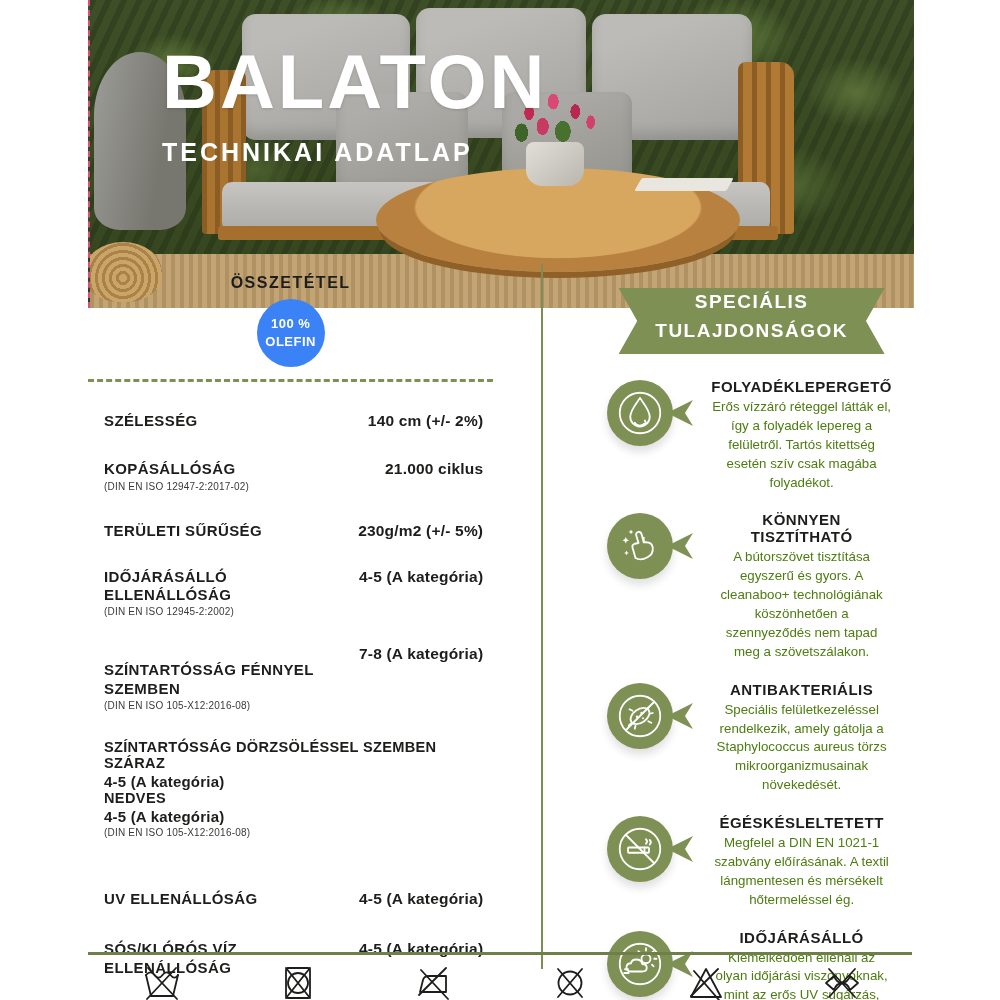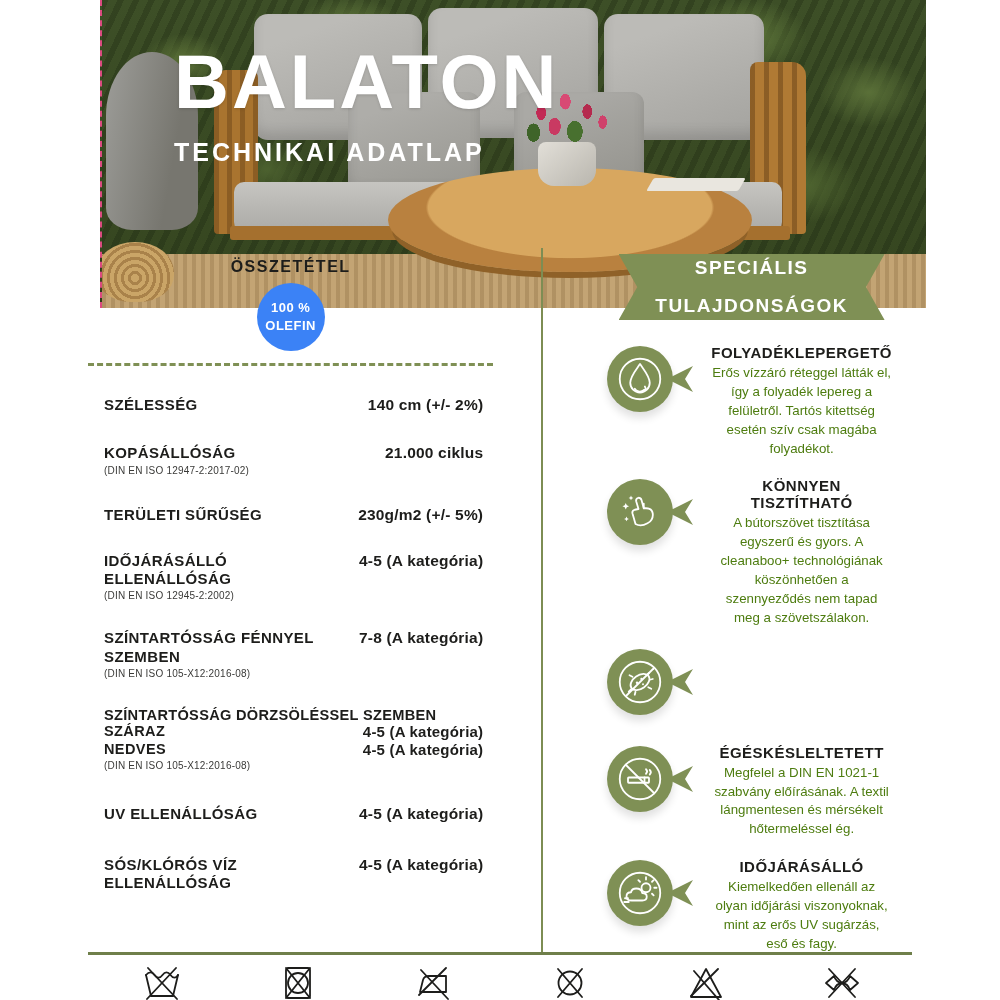--- a/index.html
+++ b/index.html
@@ -5,21 +5,21 @@
   html,body{margin:0;padding:0;}
   body{
     width:1000px;height:1000px;background:#ffffff;position:relative;overflow:hidden;
     font-family:"Liberation Sans","DejaVu Sans",sans-serif;color:#1d1d1b;
     -webkit-font-smoothing:antialiased;
   }
   .page{position:absolute;inset:0;}
 
   
   .hero{
-    position:absolute;left:100px;top:0;width:824px;height:308px;overflow:hidden;
+    position:absolute;left:88px;top:0;width:824px;height:308px;overflow:hidden;
     background:
       radial-gradient(60px 40px at 10% 20%, #5d7338 0%, transparent 70%),
       radial-gradient(80px 50px at 30% 10%, #647c3e 0%, transparent 70%),
       radial-gradient(70px 45px at 55% 18%, #556b34 0%, transparent 70%),
       radial-gradient(90px 55px at 78% 12%, #617a3c 0%, transparent 70%),
       radial-gradient(70px 50px at 93% 30%, #5a7038 0%, transparent 70%),
       radial-gradient(60px 45px at 20% 55%, #4c612f 0%, transparent 70%),
       radial-gradient(80px 55px at 85% 60%, #506631 0%, transparent 70%),
       repeating-linear-gradient(115deg, rgba(20,30,12,.25) 0 6px, rgba(0,0,0,0) 6px 14px),
       linear-gradient(#3d4f27,#35451f);
@@ -59,47 +59,47 @@
       radial-gradient(10px 14px at 34% 62%, #c93a62 0 60%, transparent 61%),
       radial-gradient(12px 16px at 55% 70%, #48702f 0 65%, transparent 66%),
       radial-gradient(10px 14px at 12% 72%, #3f6429 0 65%, transparent 66%);}
   .mag{position:absolute;left:548px;top:178px;width:92px;height:13px;background:#e9e6df;transform:skewX(-30deg);border-radius:2px;}
   .hero-text{position:absolute;left:72px;top:44px;z-index:5;}
   .hero-title{font-size:76px;font-weight:800;color:#fff;letter-spacing:3px;line-height:1;
     text-shadow:0 1px 3px rgba(0,0,0,.15);}
   .hero-sub{font-size:25px;font-weight:700;color:#fff;letter-spacing:3px;margin-top:18px;}
 
   
-  .content{position:absolute;left:88px;top:248px;width:824px;height:705px;display:flex;gap:48px;}
+  .content{position:absolute;left:88px;top:264px;width:824px;height:705px;display:flex;gap:48px;}
   .col-left{width:409px;box-sizing:border-box;}
   .divider{width:2px;background:#7d8d53;}
   .col-right{flex:1;box-sizing:border-box;}
 
   .comp-heading{text-align:center;font-size:16px;font-weight:800;letter-spacing:1.5px;margin-top:10px;}
   .badge{width:68px;height:68px;border-radius:50%;background:#3b82f6;margin:7px auto 0;
     display:flex;flex-direction:column;align-items:center;justify-content:center;color:#fff;
     font-weight:800;font-size:13px;line-height:1.35;letter-spacing:.5px;}
   .dashed-sep{border:none;border-top:3px dashed #7f9055;margin:12px 0 0 0;}
 
   .spec-rows{padding:30px 10px 0 16px;}
   .spec-row{display:flex;justify-content:space-between;align-items:flex-start;}
   .spec-label{font-size:15px;font-weight:800;letter-spacing:.4px;line-height:1.22;}
   .spec-label.wrap-narrow{max-width:170px;}
-  .spec-label.wrap-mid{max-width:225px;}
+  .spec-label.wrap-mid{max-width:225px;margin-top:16px;}
   .spec-iso{font-size:10px;font-weight:400;letter-spacing:.2px;color:#3a3a38;margin-top:2px;}
   .spec-value{font-size:15.5px;font-weight:800;white-space:nowrap;letter-spacing:.2px;}
   .mb-a{margin-bottom:27px;} .mb-b{margin-bottom:30px;} .mb-c{margin-bottom:28px;}
   .rub-header{font-size:14.6px;font-weight:800;letter-spacing:.3px;}
-  .rub-sub{display:flex;justify-content:space-between;line-height:1.15;}
+  .rub-sub{display:flex;justify-content:space-between;line-height:1.15;flex-direction:column;}
   .rub-sub .spec-label{font-size:14.5px;}
   .rub-sub .spec-value{font-size:15px;}
 
   
-  .ribbon{width:266px;height:66px;margin:6px auto 0;background:#7f9055;color:#fff;
-    display:flex;flex-direction:column;align-items:center;justify-content:space-between;
+  .ribbon{width:266px;height:66px;margin:24px auto 0;background:#7f9055;color:#fff;
+    display:flex;flex-direction:column;align-items:center;justify-content:flex-start;
     font-weight:800;font-size:19px;letter-spacing:1.5px;line-height:1.5;
     clip-path:polygon(0 0,100% 0,93% 50%,100% 100%,0 100%,7% 50%);text-align:center;}
   .features{padding:22px 20px 0 12px;text-align:center;}
   .feature{display:flex;gap:16px;margin-bottom:17px;}
   .fi-wrap{position:relative;width:92px;flex:0 0 92px;height:80px;}
   .fi-circle{position:absolute;left:4px;top:4px;width:66px;height:66px;border-radius:50%;background:#7f9055;
     display:flex;align-items:center;justify-content:center;box-shadow:0 6px 8px rgba(0,0,0,.12);}
   .fi-pointer{position:absolute;left:64px;top:21px;}
   .feature-text{padding-top:2px;}
   .feature-title{font-size:15px;font-weight:800;letter-spacing:.5px;}
@@ -172,21 +172,21 @@
           </div>
           <div class="spec-value">4-5 (A kategória)</div>
         </div>
         <div class="spec-row mb-c">
           <div>
             <div class="spec-label wrap-mid">SZÍNTARTÓSSÁG FÉNNYEL SZEMBEN</div>
             <div class="spec-iso">(DIN EN ISO 105-X12:2016-08)</div>
           </div>
           <div class="spec-value">7-8 (A kategória)</div>
         </div>
-        <div style="margin-bottom:34px;">
+        <div style="margin-bottom:52px;">
           <div class="rub-header">SZÍNTARTÓSSÁG DÖRZSÖLÉSSEL SZEMBEN</div>
           <div class="rub-sub">
             <div class="spec-label">SZÁRAZ</div>
             <div class="spec-value">4-5 (A kategória)</div>
           </div>
           <div class="rub-sub">
             <div class="spec-label">NEDVES</div>
             <div class="spec-value">4-5 (A kategória)</div>
           </div>
           <div class="spec-iso">(DIN EN ISO 105-X12:2016-08)</div>
@@ -263,20 +263,24 @@
                 <circle cx="34" cy="28" r="1.6" fill="#fff" stroke="none"></circle>
                 <circle cx="36" cy="35" r="1.3" fill="#fff" stroke="none"></circle>
                 <path d="M20 42 l-3 3 M26 45 l-1 4 M41 23 l3 -3 M45 29 l4 -1 M22 25 l-4 -2 M43 39 l4 2"></path>
                 <path d="M14 50 L50 14"></path>
               </svg>
             </div>
             <svg class="fi-pointer" width="26" height="32" viewBox="0 0 26 32">
                 <polygon points="0,16 26,3 18,16 26,29" fill="#7f9055"></polygon>
               </svg>
           </div>
+          <div class="feature-text">
+            <div class="feature-title">ANTIBAKTERIÁLIS</div>
+            <div class="feature-body">Speciális felületkezeléssel rendelkezik, amely gátolja a Staphylococcus aureus törzs mikroorganizmusainak növekedését.</div>
+          </div>
         </div>
 
         <div class="feature">
           <div class="fi-wrap">
             <div class="fi-circle">
               <svg width="48" height="48" viewBox="0 0 64 64" fill="none" stroke="#fff" stroke-width="2.4" stroke-linecap="round" stroke-linejoin="round">
                 <circle cx="32" cy="32" r="27"></circle>
                 <rect x="16" y="30" width="28" height="7" rx="1"></rect>
                 <path d="M38 30 v7"></path>
                 <path d="M40 25 q3 -3 0 -6 M45 26 q3 -3 0 -6"></path>

